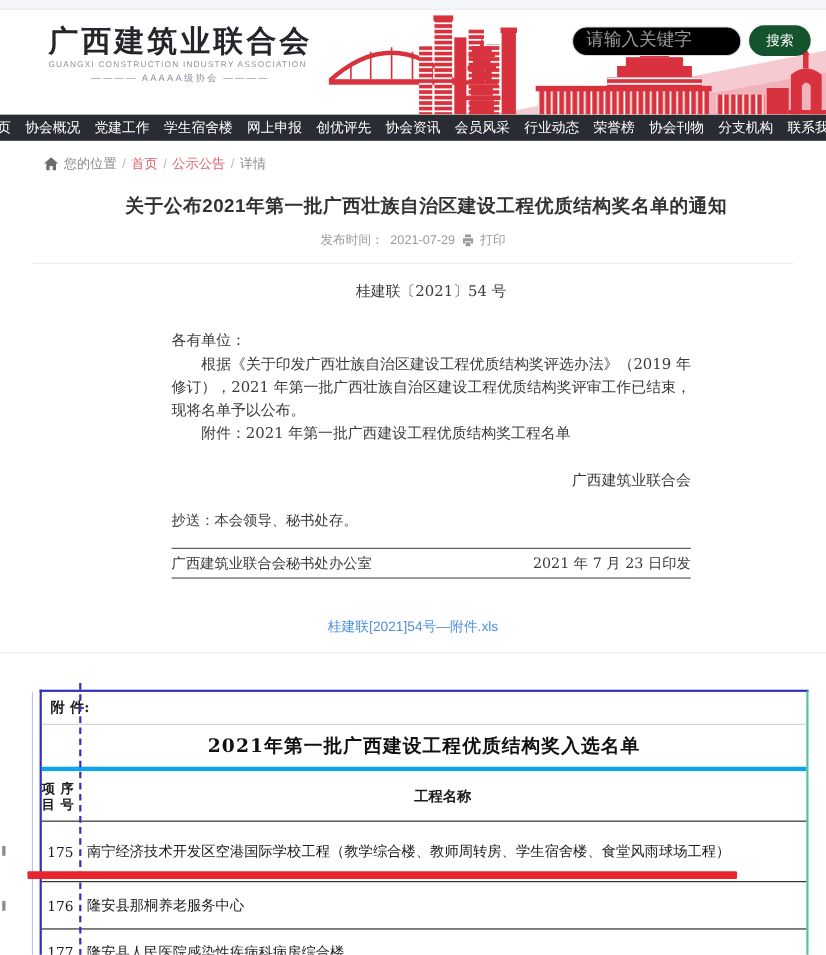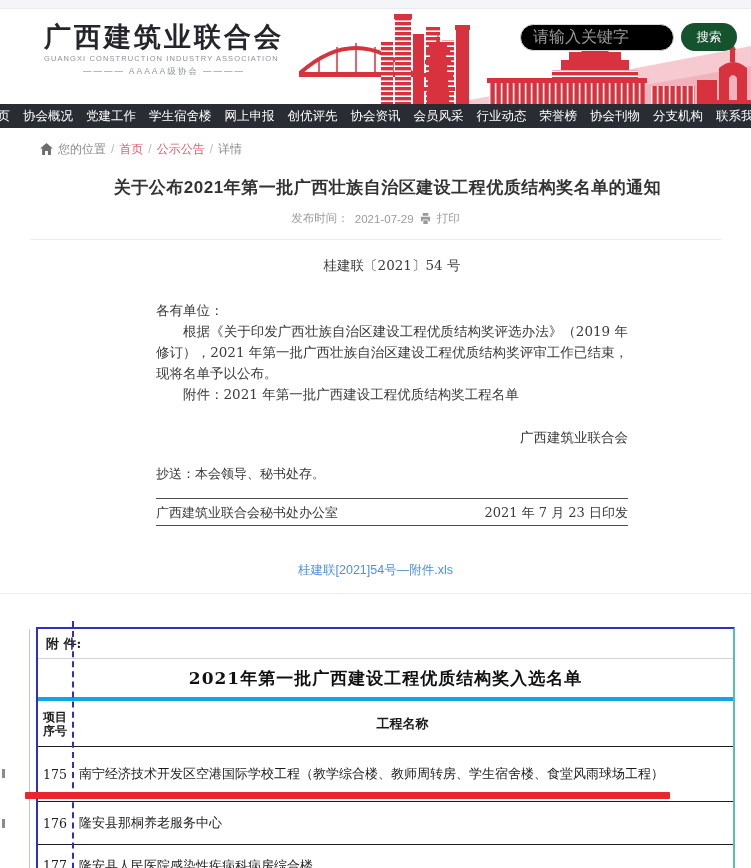--- a/index.html
+++ b/index.html
@@ -50,21 +50,21 @@
   .sheet{position:relative;margin:33px 0 0 36px;width:695px;height:280px;background:#fff;
       border-top:2px solid #2f2fc0;border-left:2px solid #2f2fc0;border-right:2px solid #52c4a3;
       font-family:"DejaVu Serif","Liberation Serif",serif;color:#1c1c1c;}
   .pagebreak{position:absolute;left:34px;top:-8px;bottom:0;border-left:2px dashed #2f2fc0;z-index:4;}
   .preline{position:absolute;left:-9px;top:0;bottom:0;width:1px;background:#bcc3ea;}
   .s-corner{height:29px;line-height:29px;padding-left:8px;font-weight:700;font-size:13px;
       border-bottom:1px solid #ccd3dd;}
   .s-title{height:38px;display:flex;align-items:center;justify-content:center;
       font-size:17px;font-weight:700;color:#111;border-bottom:4px solid #0ea5e9;letter-spacing:1px;}
   .s-head{display:flex;height:45px;border-bottom:1px solid #1d1d1d;}
-  .s-head .c1{width:34px;display:flex;flex-direction:column;align-items:center;justify-content:center;
+  .s-head .c1{width:34px;display:flex;flex-direction:row;align-items:center;justify-content:center;
       font-size:12px;font-weight:700;line-height:14px;}
   .s-head .c2{flex:1;display:flex;align-items:center;justify-content:center;font-size:13px;font-weight:700;}
   .sheet-row{display:flex;position:relative;border-bottom:1px solid #1d1d1d;}
   .sheet-row:last-child{border-bottom:none;}
   .sheet-row .c1{width:34px;display:flex;align-items:center;justify-content:center;font-size:12.5px;}
   .sheet-row .c2{flex:1;display:flex;align-items:center;padding-left:7px;font-size:13px;}
   .sheet-row:nth-of-type(1){height:54px;}
   .sheet-row:nth-of-type(2){height:42px;}
   .sheet-row:nth-of-type(3){height:41px;}
   .sheet-row:nth-of-type(4){height:28px;}

